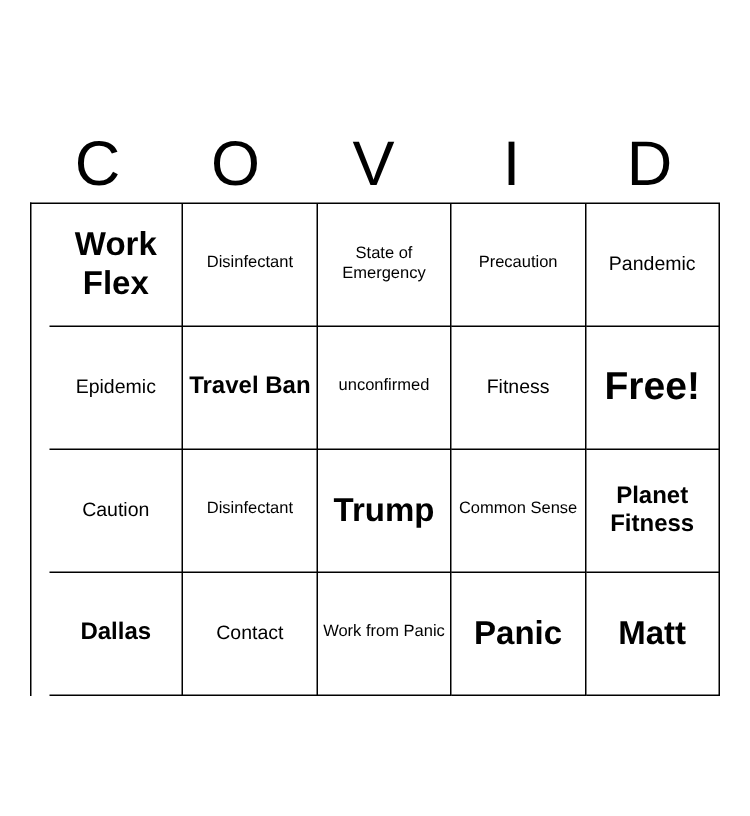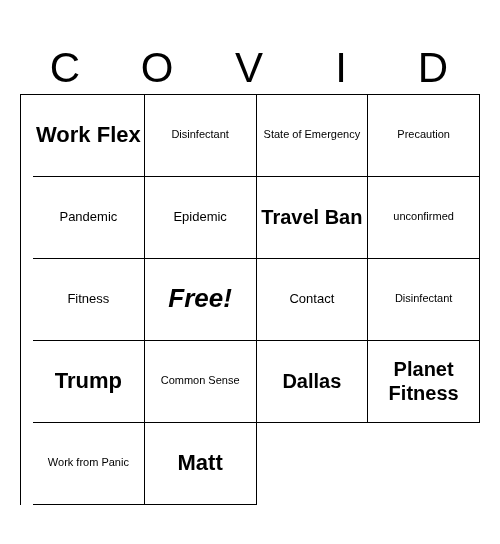--- a/index.html
+++ b/index.html
@@ -31,21 +31,21 @@
 
     .bingo-header .col-letter {
       font-size: 42px;
       font-weight: normal;
       padding: 4px 0 2px 0;
       letter-spacing: 2px;
     }
 
     .bingo-grid {
       display: grid;
-      grid-template-columns: repeat(4, 1fr);
+      grid-template-columns: repeat(5, 1fr);
       border-left: 1.5px solid #000;
       border-top: 1.5px solid #000;
       padding-left: 12px;
     }
 
     .bingo-cell {
       border-right: 1.5px solid #000;
       border-bottom: 1.5px solid #000;
       min-height: 82px;
       display: flex;
@@ -58,36 +58,35 @@
     .bingo-cell span {
       line-height: 1.2;
     }
 
     .text-large {
       font-size: 22px;
       font-weight: bold;
     }
 
     .text-medium {
-      font-size: 20px;
+      font-size: 16px;
       font-weight: bold;
     }
 
     .text-normal {
       font-size: 13px;
     }
 
     .text-small {
       font-size: 11px;
     }
 
     .free-cell span {
       font-size: 26px;
       font-weight: bold;
-      font-style: italic;
     }
   </style>
 </head>
 <body>
 
 <div class="bingo-card">
   <div class="bingo-header">
   <div class="col-letter">C</div>
       <div class="col-letter">O</div>
       <div class="col-letter">V</div>
@@ -119,37 +118,43 @@
       <div class="bingo-cell">
         <span class="text-small">unconfirmed</span>
       </div>
       <div class="bingo-cell">
         <span class="text-normal">Fitness</span>
       </div>
       <div class="bingo-cell free-cell">
         <span>Free!</span>
       </div>
       <div class="bingo-cell">
-        <span class="text-normal">Contact</span>
+        <span class="text-normal">Caution</span>
       </div>
       <div class="bingo-cell">
         <span class="text-small">Disinfectant</span>
       </div>
       <div class="bingo-cell">
         <span class="text-large">Trump</span>
       </div>
       <div class="bingo-cell">
         <span class="text-small">Common Sense</span>
       </div>
       <div class="bingo-cell">
+        <span class="text-medium">Planet Fitness</span>
+      </div>
+      <div class="bingo-cell">
         <span class="text-medium">Dallas</span>
       </div>
       <div class="bingo-cell">
-        <span class="text-medium">Planet Fitness</span>
+        <span class="text-normal">Contact</span>
       </div>
       <div class="bingo-cell">
         <span class="text-small">Work from Panic</span>
+      </div>
+      <div class="bingo-cell">
+        <span class="text-large">Panic</span>
       </div>
       <div class="bingo-cell">
         <span class="text-large">Matt</span>
       </div>
     </div>
 </div>
 
 </body></html>

